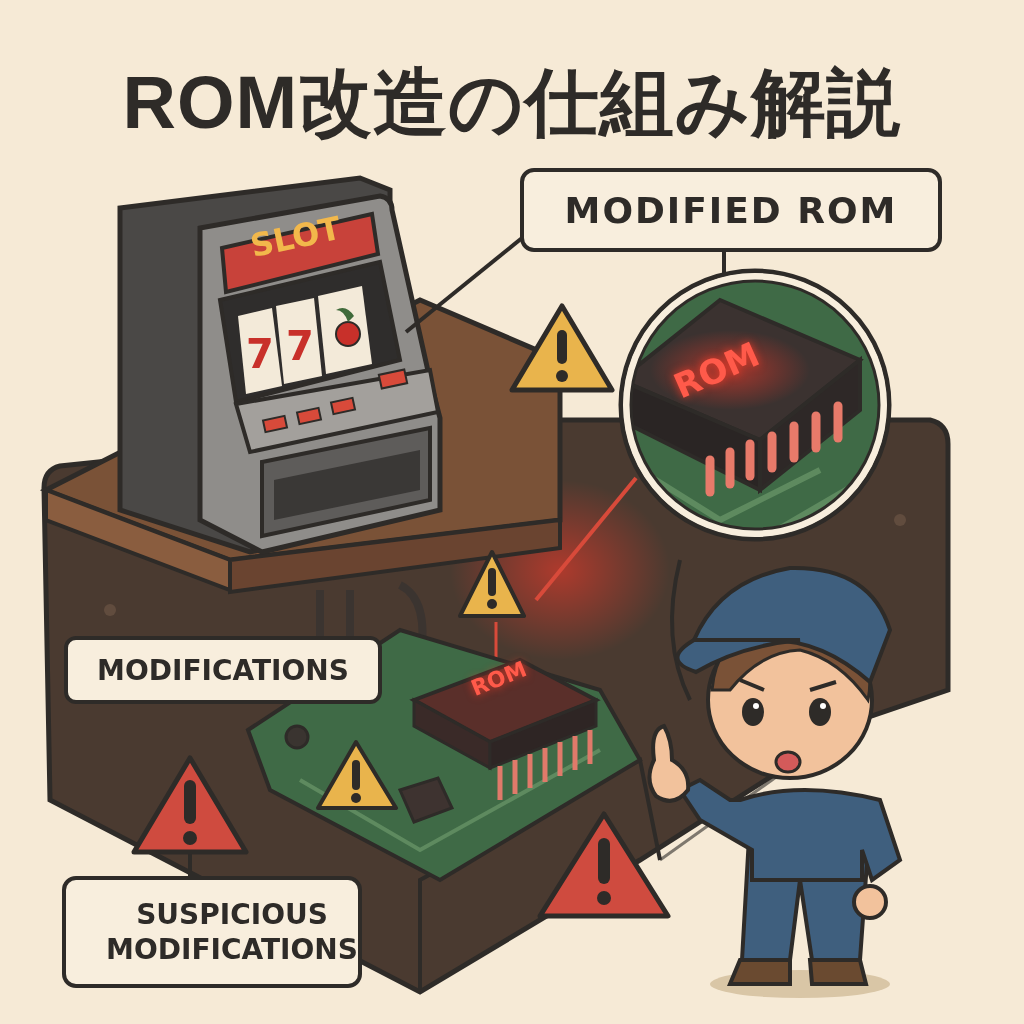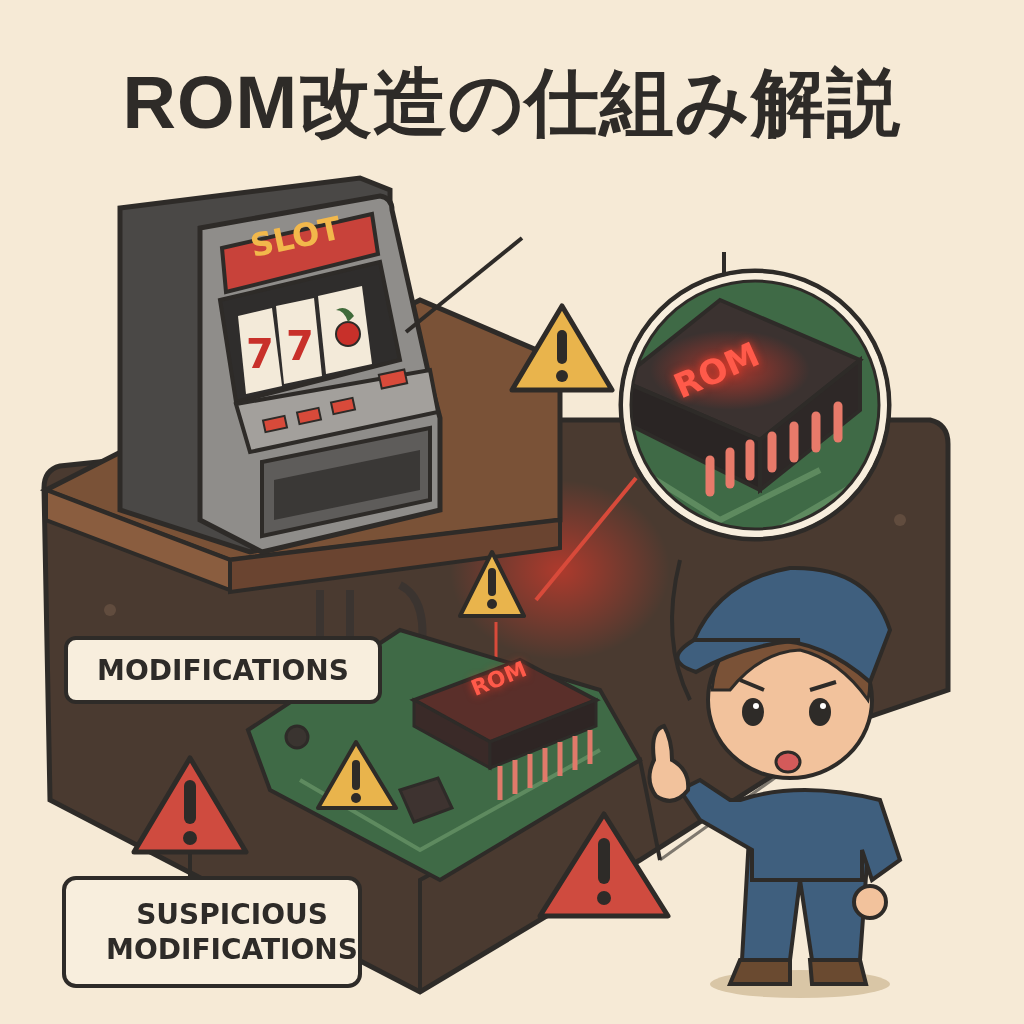--- a/index.html
+++ b/index.html
@@ -190,20 +190,23 @@
     </g>
   </svg>
 
   <div class="title">ROM改造の仕組み解説</div>
 
   <div class="slot-sign">SLOT</div>
 
   <div class="chip-label chip-label-big">ROM</div>
   <div class="chip-label chip-label-small">ROM</div>
 
+  <div class="callout callout-modified-rom">
+    <span>MODIFIED ROM</span>
+  </div>
 
   <div class="callout callout-modifications">
     <span>MODIFICATIONS</span>
   </div>
 
   <div class="callout callout-suspicious">
     <span>SUSPICIOUS</span>
     <span>MODIFICATIONS</span>
   </div>
 </div>

